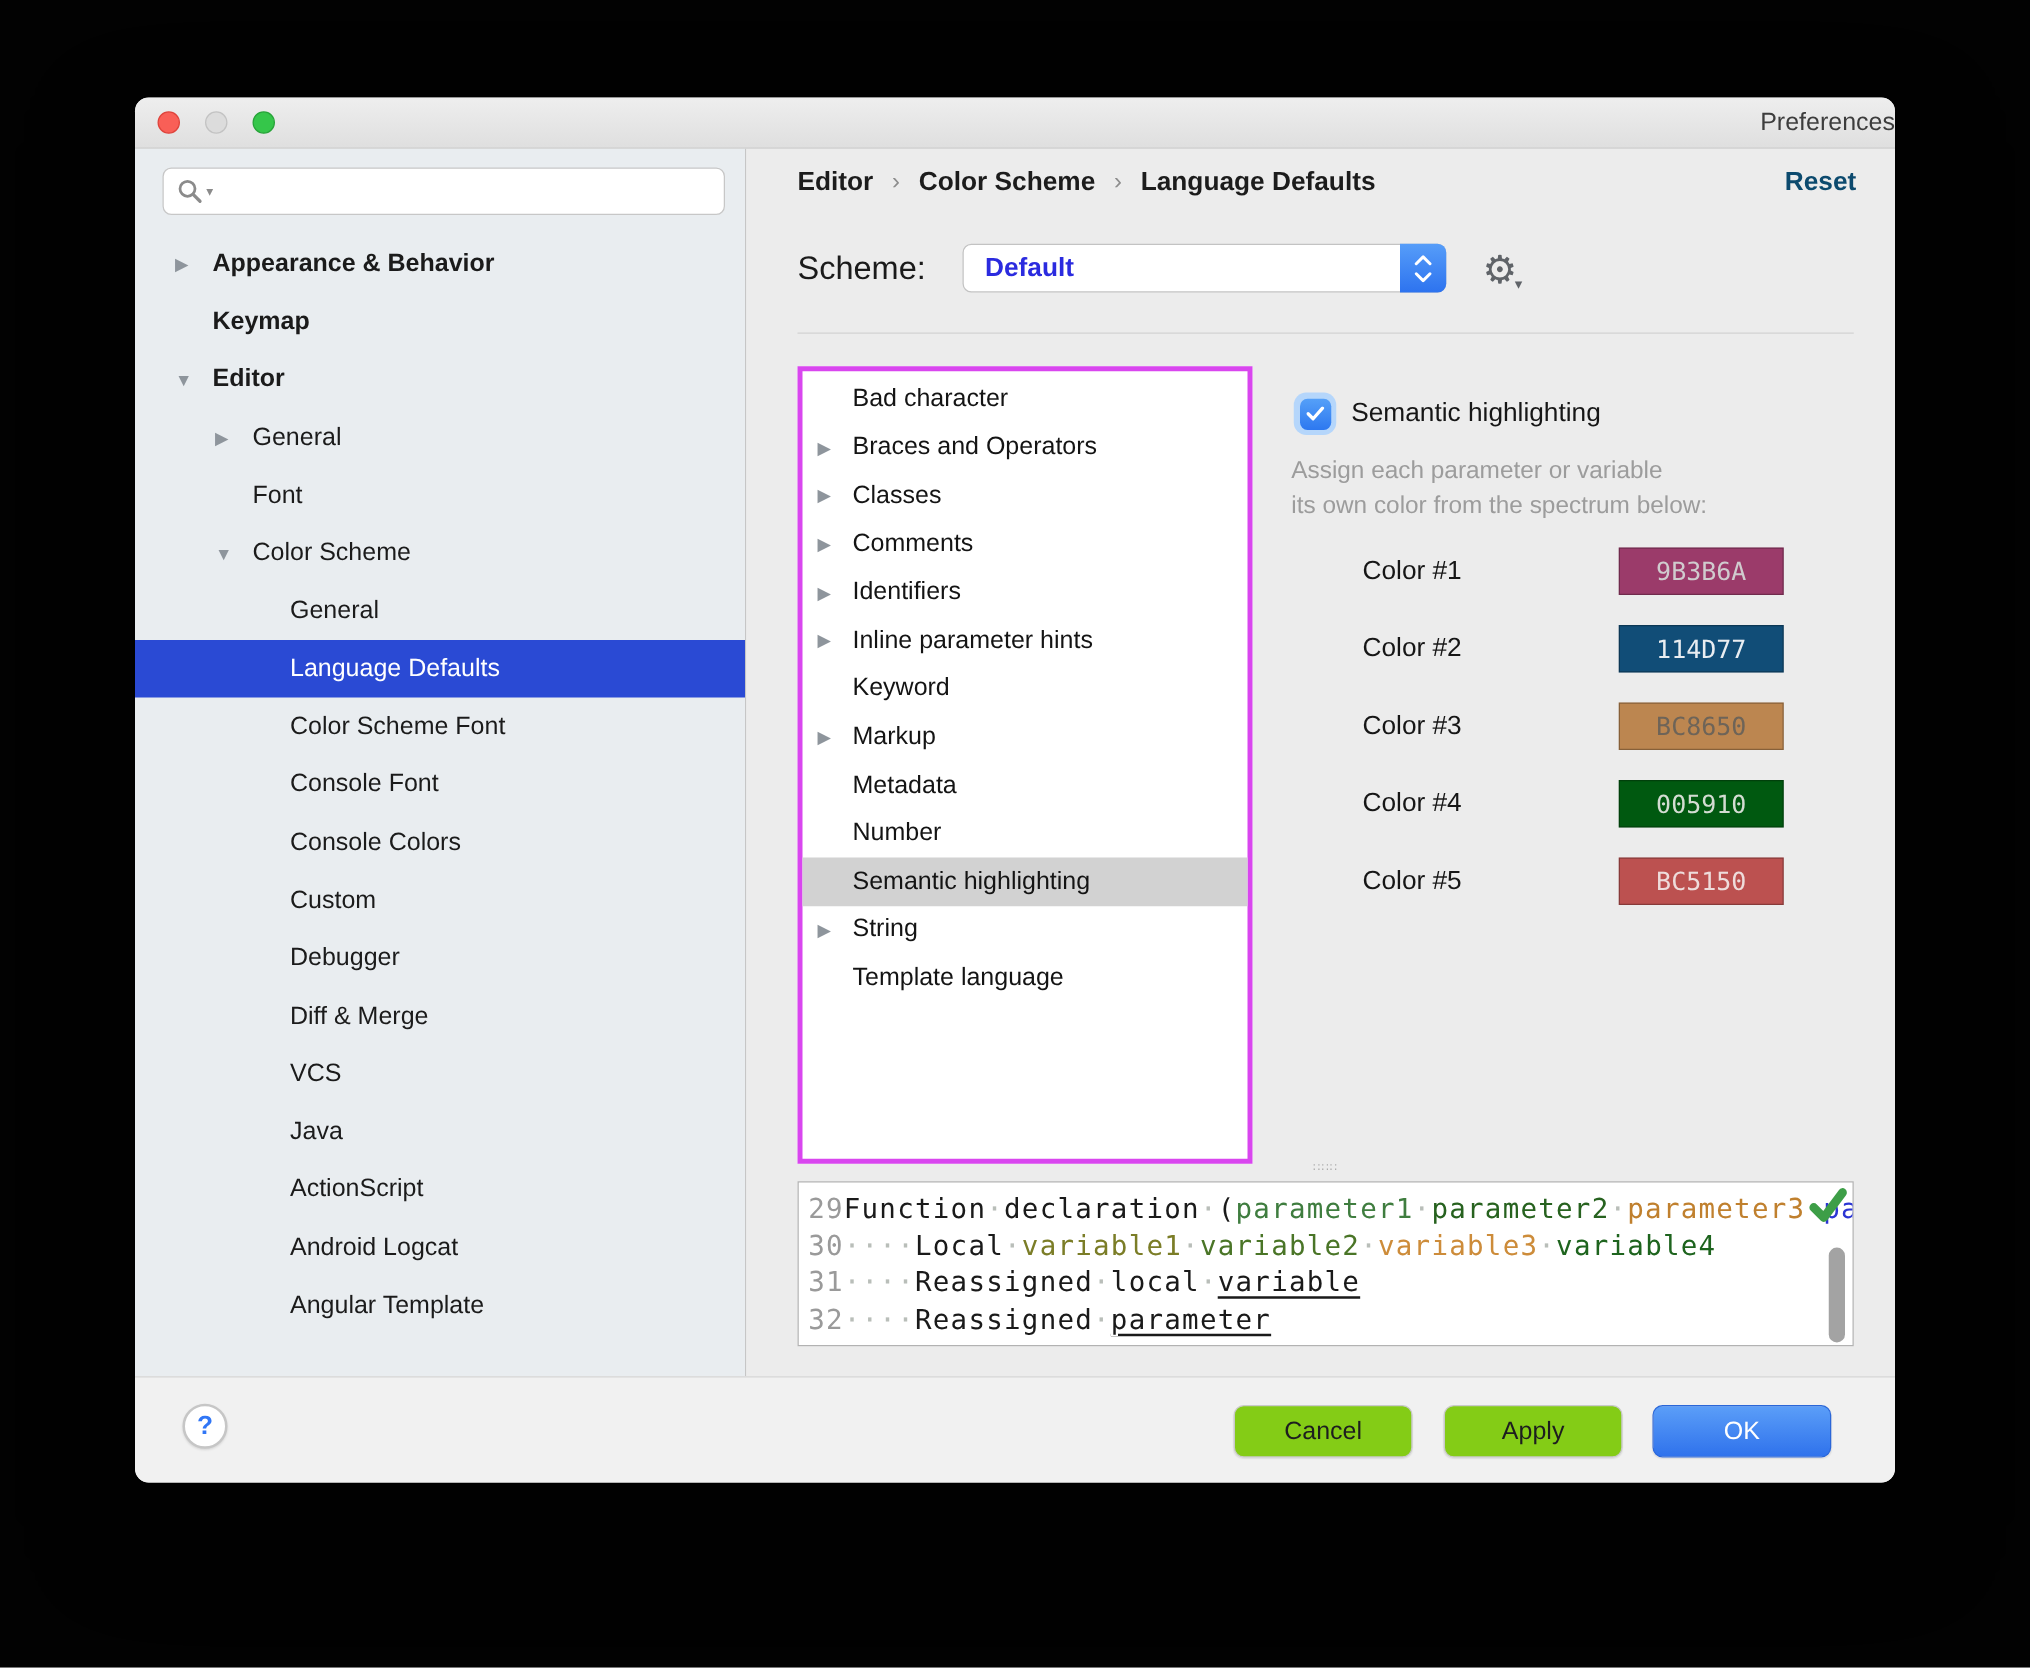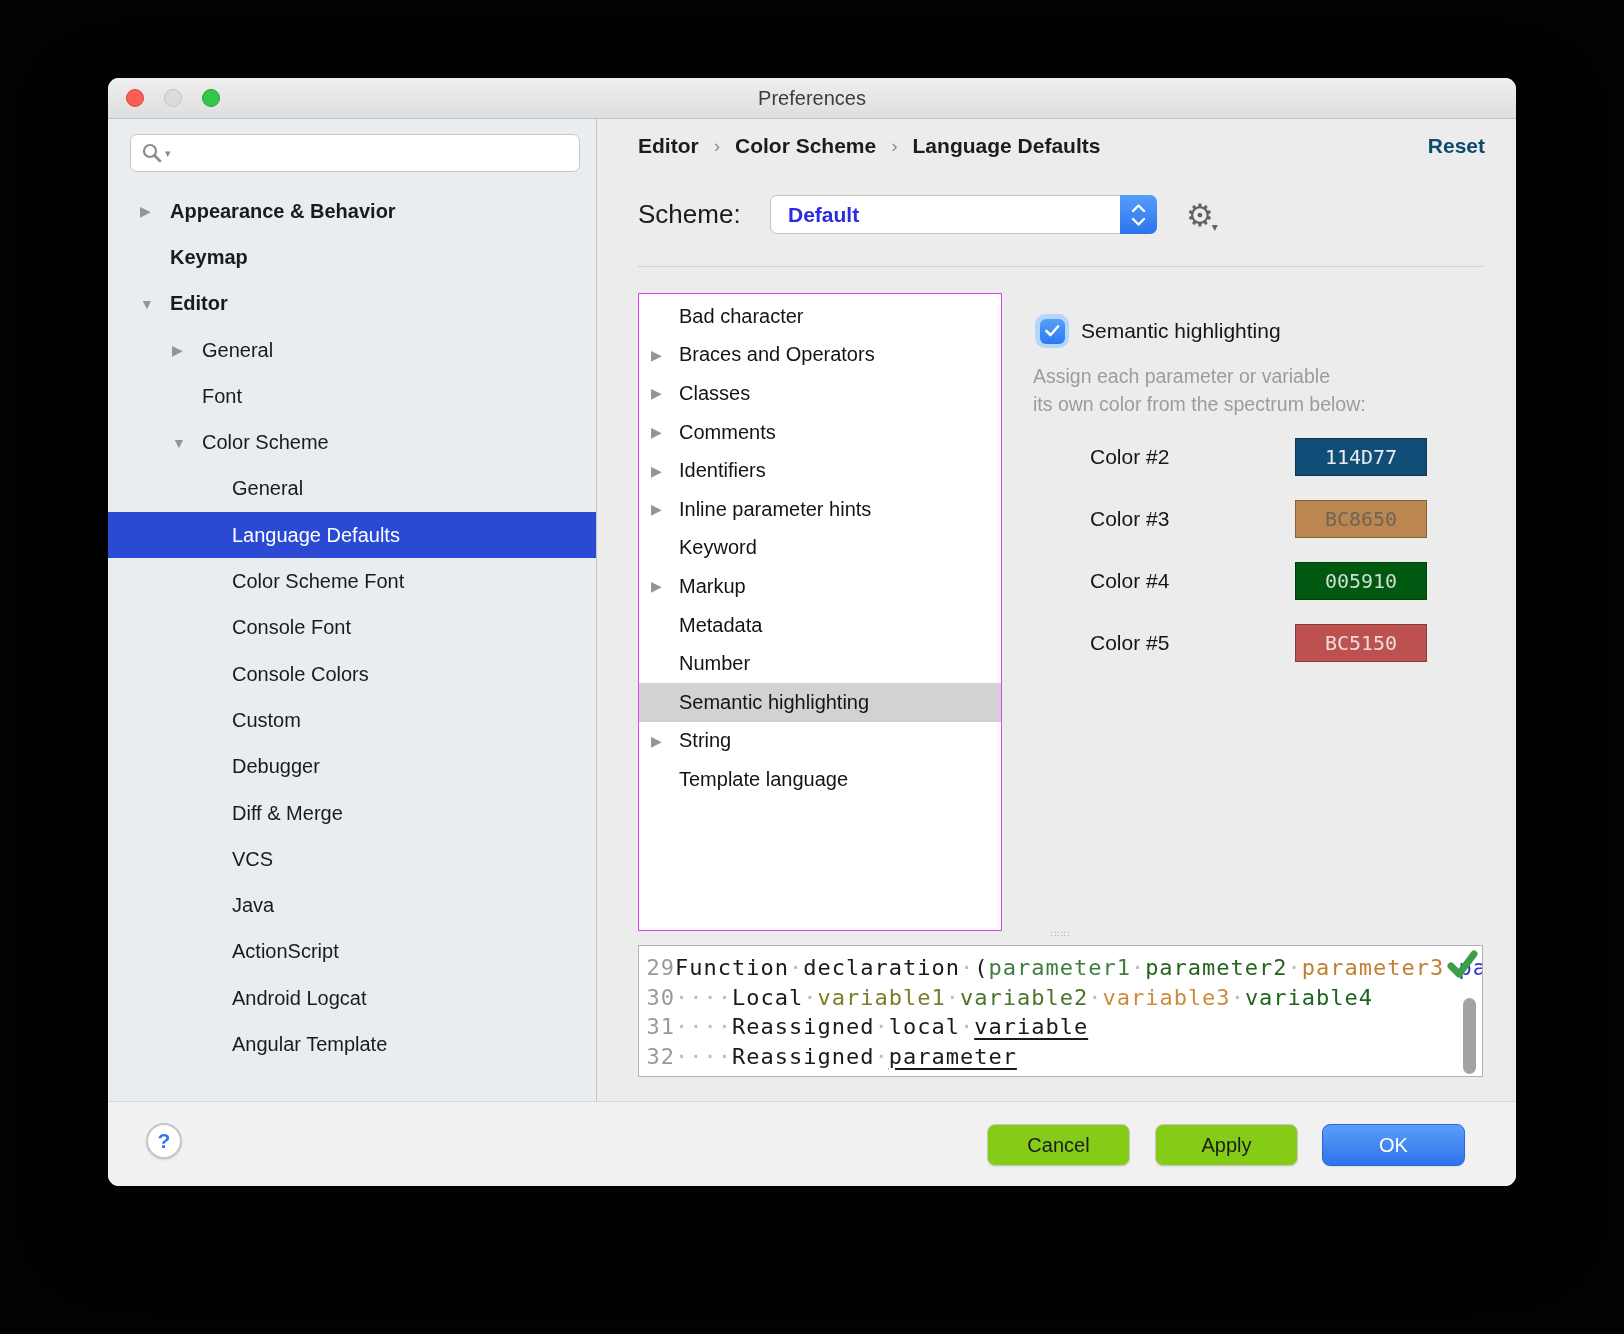--- a/index.html
+++ b/index.html
@@ -9,21 +9,21 @@
   }
   .window{
     position:absolute;left:108px;top:78px;width:1408px;height:1108px;
     border-radius:11px;background:#ececec;overflow:hidden;
     box-shadow:0 0 0 1px rgba(0,0,0,.45),0 35px 80px rgba(0,0,0,.6);
   }
   
   .titlebar{
     height:40px;background:linear-gradient(#eeeeee,#dfdfdf);
     border-bottom:1px solid #c6c6c6;position:relative;
-    display:flex;align-items:center;justify-content:center;
+    display:flex;align-items:center;justify-content:flex-end;
   }
   .traffic{position:absolute;left:18px;top:11px;display:flex;gap:20px;}
   .tl{width:18px;height:18px;border-radius:50%;box-sizing:border-box;}
   .tl.close{background:#f95f57;border:1px solid #df443c;}
   .tl.min{background:#dcdcdc;border:1px solid #c3c3c3;}
   .tl.zoom{background:#35c64a;border:1px solid #27a439;}
   .wtitle{font-size:20px;color:#3d3d3d;}
   
   .wbody{display:flex;height:982px;}
   
@@ -54,21 +54,21 @@
   .dropdown .cap{
     position:absolute;right:-1px;top:-1px;width:37px;height:39px;border-radius:0 7px 7px 0;
     background:linear-gradient(#569df9,#2d73ef);
     display:flex;flex-direction:column;align-items:center;justify-content:center;gap:4px;
   }
   .gear{position:absolute;left:589px;top:76px;height:39px;display:flex;align-items:flex-end;color:#5f6368;}
   .gear .g{font-size:31px;line-height:36px;}
   .gear .gcaret{font-size:12px;color:#5f6368;margin-left:-2px;}
   .hsep{position:absolute;left:41px;top:147px;width:845px;height:1px;background:#d2d2d2;}
   
-  .attr-panel{position:absolute;left:41px;top:174px;width:364px;height:638px;background:#fff;border:1px solid #d946ef;box-sizing:border-box;padding-top:3px;}
+  .attr-panel{position:absolute;left:41px;top:174px;width:364px;height:638px;background:#fff;border:4px solid #d946ef;box-sizing:border-box;padding-top:3px;}
   .attr-row{height:38.6px;display:flex;align-items:center;font-size:20px;color:#141414;position:relative;}
   .attr-row .arr{position:absolute;left:12px;font-size:14px;color:#8e959c;}
   .attr-row .lbl{margin-left:40px;}
   .attr-row.selected{background:#d2d2d2;}
   
   .chk-halo{position:absolute;left:438px;top:195px;width:34px;height:34px;border-radius:10px;background:#b5d6fb;display:flex;align-items:center;justify-content:center;}
   .chk{width:25px;height:25px;border-radius:6px;background:linear-gradient(#55a0f8,#2d78f0);display:flex;align-items:center;justify-content:center;}
   .chk-label{position:absolute;left:484px;top:195px;height:34px;line-height:34px;font-size:21px;color:#161616;}
   .desc{position:absolute;left:436px;top:243px;font-size:19.5px;line-height:28px;color:#9c9c9c;}
   .color-rows{position:absolute;left:0;top:307px;width:100%;}
@@ -285,20 +285,24 @@
             </svg>
         </span>
       </div>
       <div class="chk-label">Semantic highlighting</div>
       <div class="desc">
         <div>Assign each parameter or variable</div>
         <div>its own color from the spectrum below:</div>
       </div>
       <div class="color-rows" id="color-rows">
           <div class="color-row">
+            <div class="color-label">Color #1</div>
+            <div class="swatch" style="background: rgb(155, 59, 106); color: rgb(208, 203, 206);">9B3B6A</div>
+          </div>
+          <div class="color-row">
             <div class="color-label">Color #2</div>
             <div class="swatch" style="background: rgb(17, 77, 119); color: rgb(233, 237, 241);">114D77</div>
           </div>
           <div class="color-row">
             <div class="color-label">Color #3</div>
             <div class="swatch" style="background: rgb(188, 134, 80); color: rgb(110, 100, 88);">BC8650</div>
           </div>
           <div class="color-row">
             <div class="color-label">Color #4</div>
             <div class="swatch" style="background: rgb(0, 89, 16); color: rgb(211, 220, 210);">005910</div>

